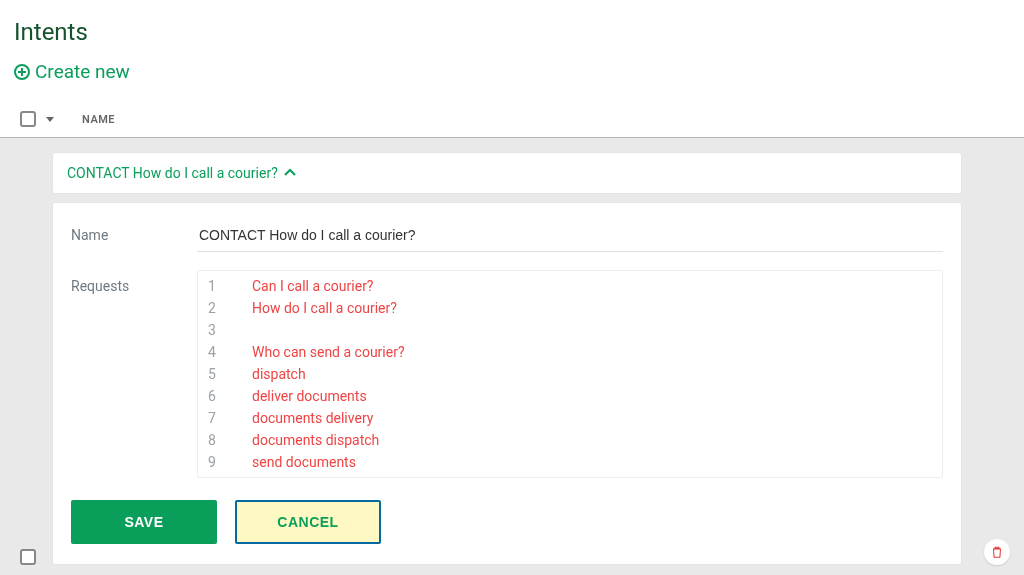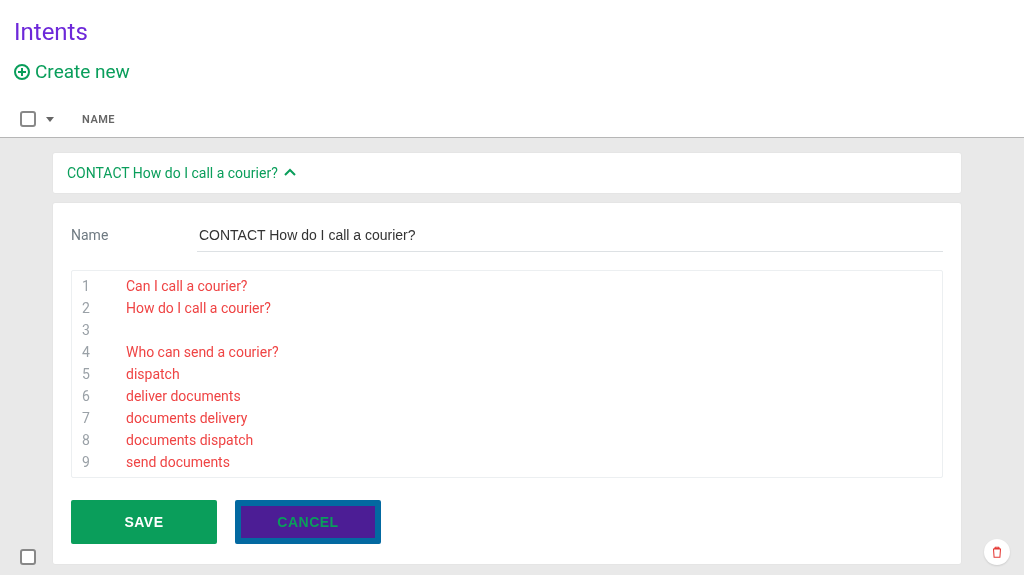--- a/index.html
+++ b/index.html
@@ -7,21 +7,21 @@
       font-family: -apple-system, BlinkMacSystemFont, "Segoe UI", Roboto, Arial, sans-serif;
       background: #fff;
       color: #333;
       width: 1024px;
       height: 575px;
       overflow: hidden;
     }
     .page-title {
       font-size: 24px;
       font-weight: 400;
-      color: #6d28d9;
+      color: #14532d;
       padding: 18px 14px 14px 14px;
     }
     .create-new {
       display: inline-flex;
       align-items: center;
       gap: 5px;
       color: #0a9e5b;
       font-size: 19px;
       padding: 0 14px 18px 14px;
       cursor: pointer;
@@ -183,23 +183,23 @@
       align-items: center;
       justify-content: center;
       cursor: pointer;
     }
     .btn-save {
       background: #0a9e5b;
       color: #fff;
       border: none;
     }
     .btn-cancel {
-      background: #4c1d95;
+      background: #fef9c3;
       color: #0a9e5b;
-      border: 6px solid #0369a1;
+      border: 2px solid #0369a1;
     }
   </style>
 </head>
 <body>
 
 
 
 <h1 class="page-title">Intents</h1>
 
 <div class="create-new">
@@ -232,20 +232,21 @@
       <div class="intent-body">
 
         <div class="form-row">
           <div class="form-label">Name</div>
           <div class="form-value">
             <input class="name-input" value="CONTACT How do I call a courier?" style="">
           </div>
         </div>
 
         <div class="requests-block">
+          <div class="form-label">Requests</div>
           <div class="requests-list" id="requests-list">
               <div class="req-item">
                 <span class="req-num">1</span>
                 <span class="req-text">Can I call a courier?</span>
               </div>
               <div class="req-item">
                 <span class="req-num">2</span>
                 <span class="req-text">How do I call a courier?</span>
               </div>
               <div class="req-item">

